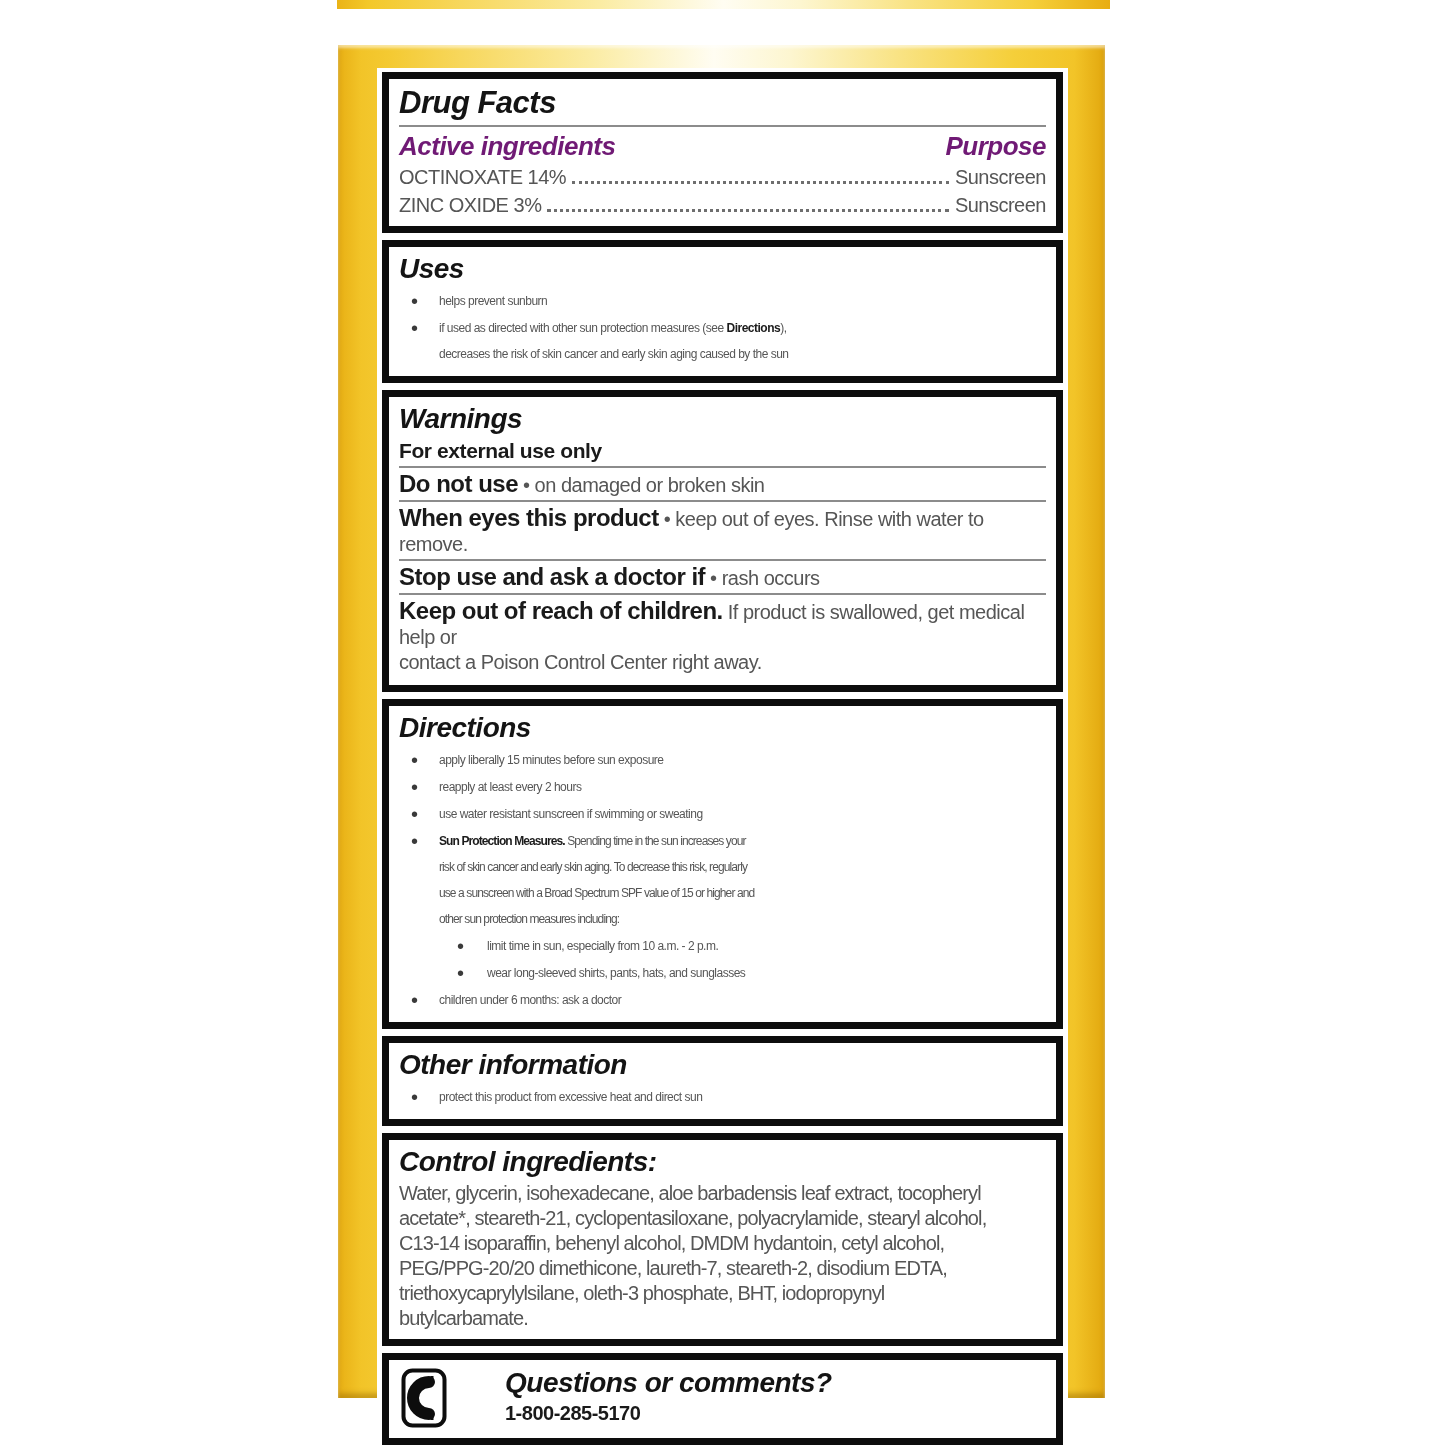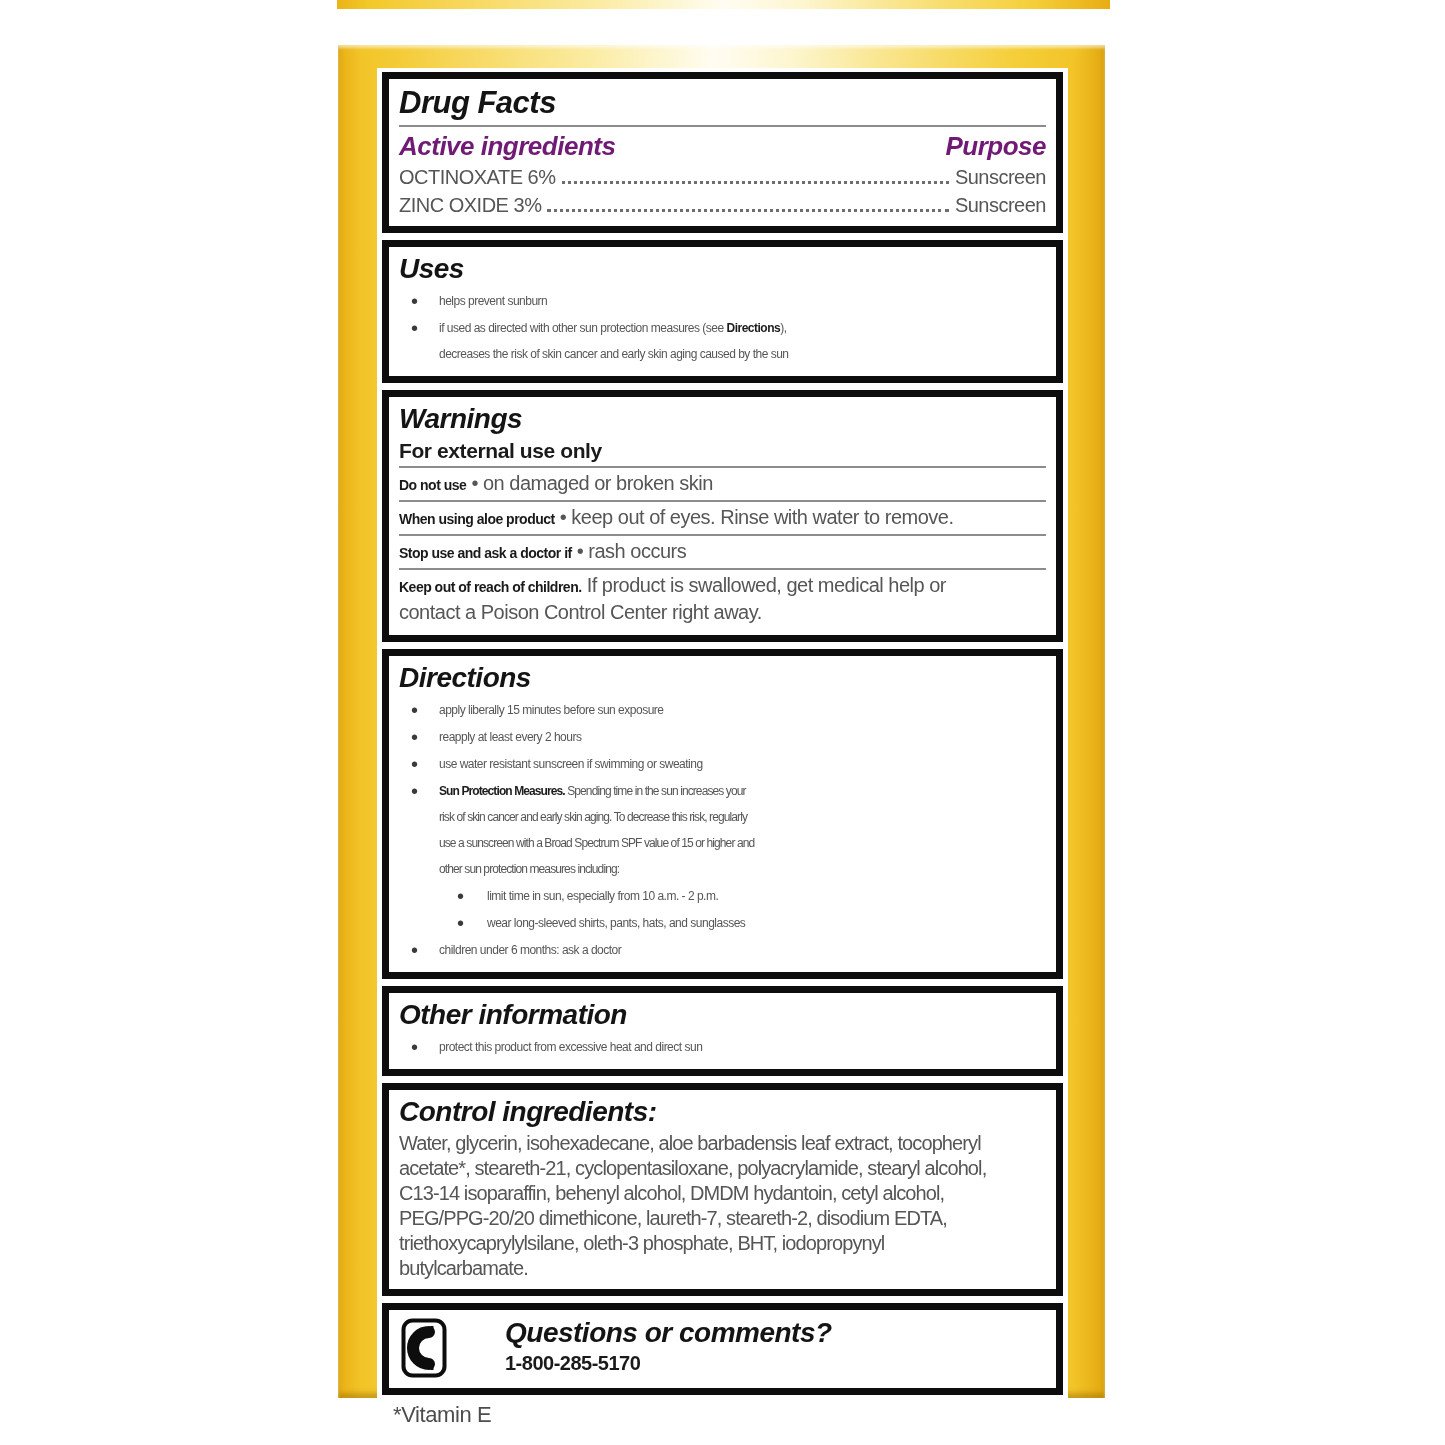--- a/index.html
+++ b/index.html
@@ -38,21 +38,21 @@
   .ing-name{white-space:nowrap;}
   .dots{flex:1;border-bottom:3px dotted #6e6e6e;margin:0 6px 4px 6px;}
   .ing-purpose{white-space:nowrap;}
   .li{position:relative;padding-left:40px;font-size:12px;line-height:26px;color:#565656;letter-spacing:-0.5px;margin:1px 0;}
   .li::before{content:"\2022";position:absolute;left:12px;top:0;color:#3a3a3a;font-size:20px;}
   .li-sub{padding-left:88px;}
   .li-sub::before{left:58px;}
   .bold-in{font-weight:bold;color:#1c1c1c;}
   .preline{white-space:pre-line;}
   .warn-entry{font-size:20px;line-height:25px;color:#565656;letter-spacing:-0.5px;margin:2px 0;}
-  .warn-label{font-weight:bold;color:#1a1a1a;font-size:14px;}
+  .warn-label{font-weight:bold;color:#1a1a1a;font-size:24px;}
   .external{font-weight:bold;color:#1a1a1a;font-size:21px;line-height:26px;letter-spacing:-0.4px;}
   .tight{letter-spacing:-0.9px;}
   .q-row{display:flex;align-items:center;padding:4px 0 2px 0;gap:48px;}
   .q-icon{flex:0 0 auto;margin:2px 10px 0 2px;}
   .q-texts{display:flex;flex-direction:column;}
   .q-heading{font-style:italic;font-weight:bold;color:#141414;font-size:28px;line-height:33px;letter-spacing:-0.5px;}
   .q-phone{font-weight:bold;color:#1a1a1a;font-size:20px;line-height:29px;letter-spacing:-0.5px;}
   .footnote{font-size:22px;color:#4d4d4d;letter-spacing:-0.4px;margin:4px 0 0 16px;line-height:26px;}
 </style>
 </head>
@@ -64,21 +64,21 @@
   <div class="label">
 
     <section class="box">
       <div class="heading df-title">Drug Facts</div>
       <hr class="rule">
       <div class="subheads">
         <span class="subhead">Active ingredients</span>
         <span class="subhead">Purpose</span>
       </div>
       <div class="ing-row">
-        <span class="ing-name">OCTINOXATE 6%</span>
+        <span class="ing-name">OCTINOXATE 14%</span>
         <span class="dots"></span>
         <span class="ing-purpose">Sunscreen</span>
       </div>
       <div class="ing-row">
         <span class="ing-name">ZINC OXIDE 3%</span>
         <span class="dots"></span>
         <span class="ing-purpose">Sunscreen</span>
       </div>
     </section>
 
@@ -88,21 +88,21 @@
       <div class="li preline"><span>if used as directed with other sun protection measures (see </span><span class="bold-in">Directions</span><span>),
 decreases the risk of skin cancer and early skin aging caused by the sun</span></div>
     </section>
 
     <section class="box">
       <div class="heading">Warnings</div>
       <div class="external">For external use only</div>
       <hr class="rule">
       <div class="warn-entry"><span class="warn-label">Do not use</span><span> • on damaged or broken skin</span></div>
       <hr class="rule">
-      <div class="warn-entry"><span class="warn-label">When using aloe product</span><span> • keep out of eyes. Rinse with water to remove.</span></div>
+      <div class="warn-entry"><span class="warn-label">When eyes this product</span><span> • keep out of eyes. Rinse with water to remove.</span></div>
       <hr class="rule">
       <div class="warn-entry"><span class="warn-label">Stop use and ask a doctor if</span><span> • rash occurs</span></div>
       <hr class="rule">
       <div class="warn-entry preline"><span class="warn-label">Keep out of reach of children.</span><span> If product is swallowed, get medical help or
 contact a Poison Control Center right away.</span></div>
     </section>
 
     <section class="box">
       <div class="heading">Directions</div>
       <div class="li">apply liberally 15 minutes before sun exposure</div>

